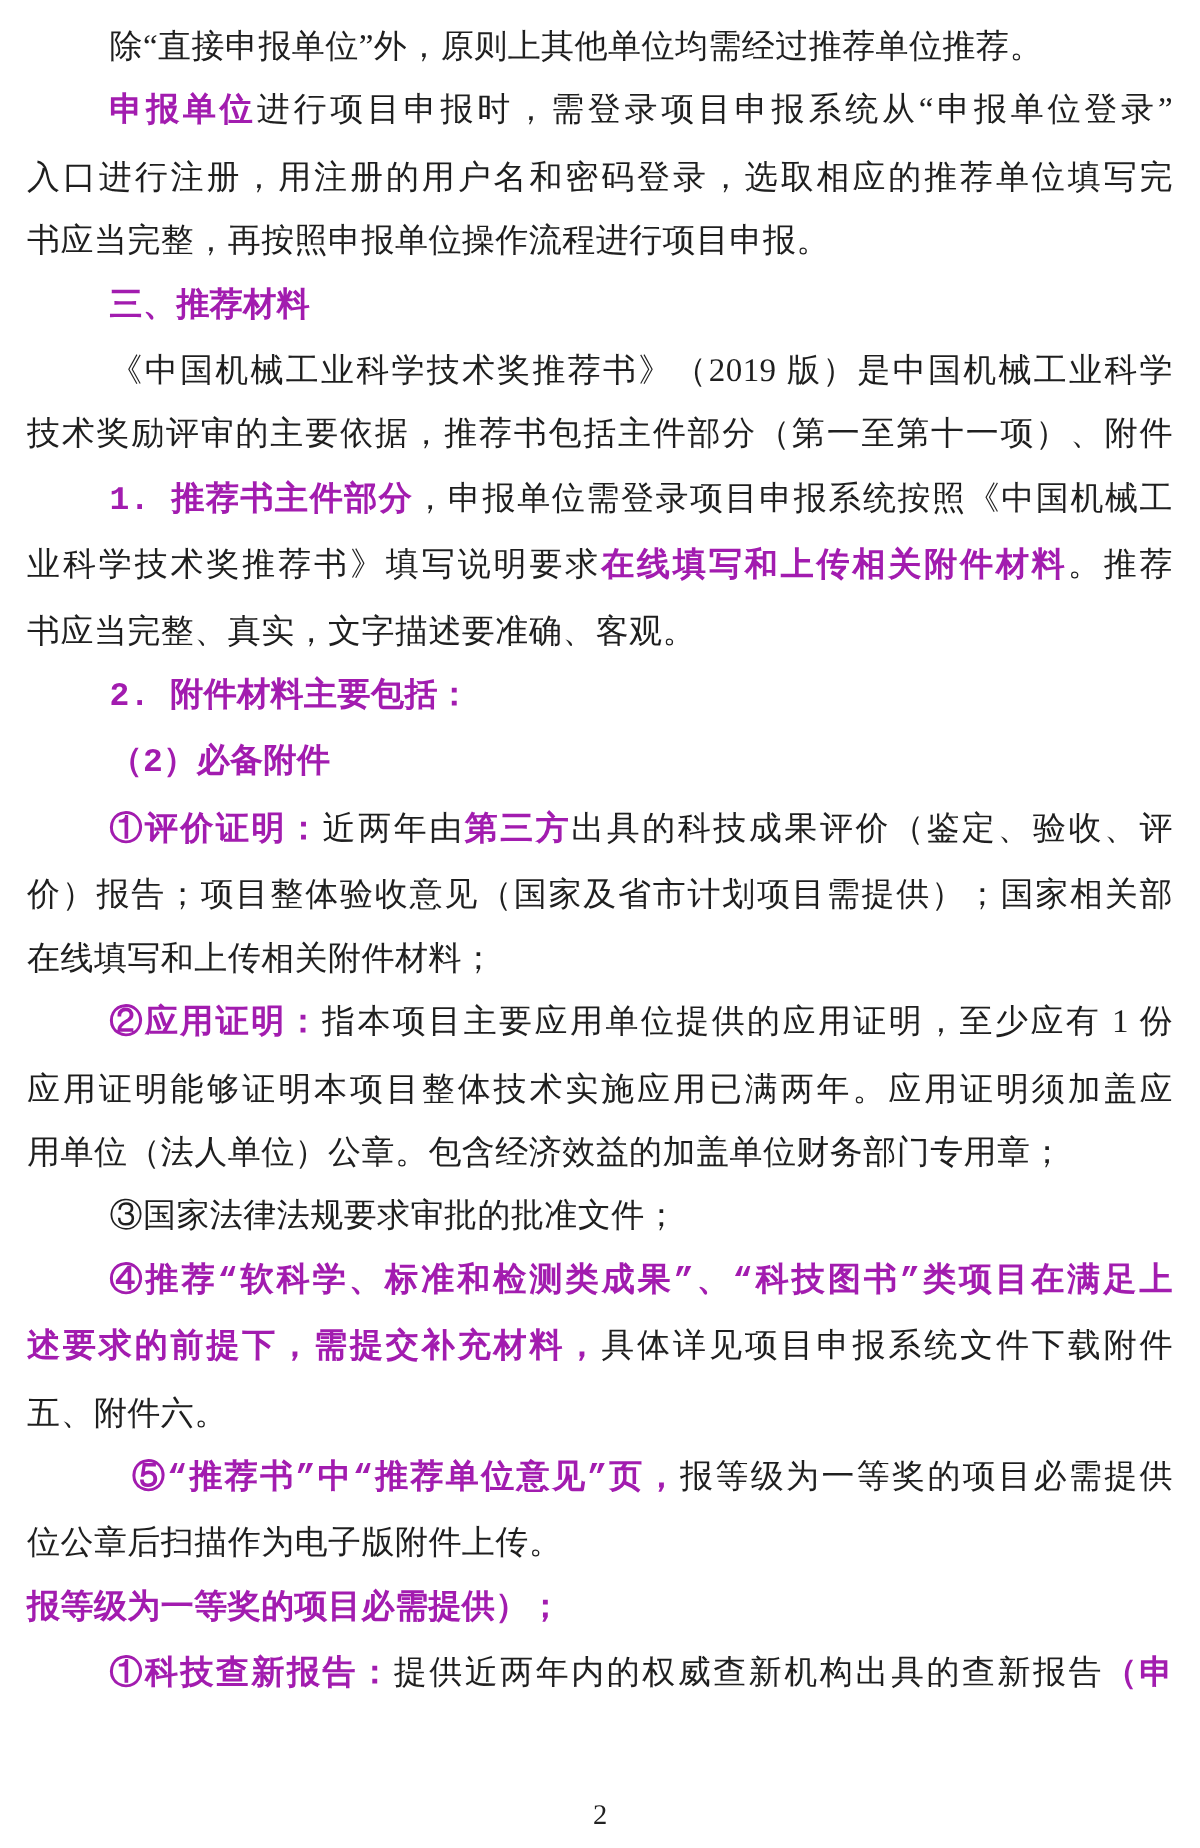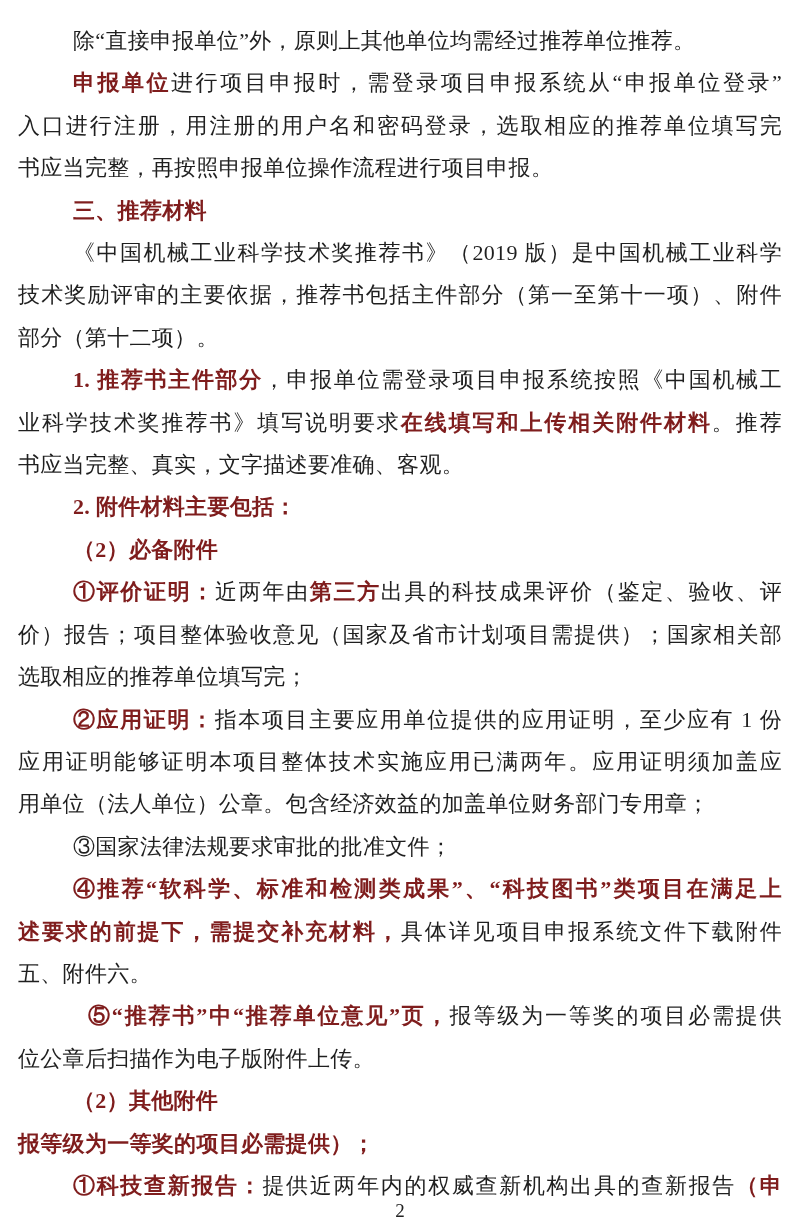--- a/index.html
+++ b/index.html
@@ -12,40 +12,40 @@
     width: 800px;
     height: 1232px;
     background: #ffffff;
     overflow: hidden;
     font-family: "Liberation Serif", "DejaVu Serif", serif;
     color: #1f1f1f;
   }
   .doc-body {
     position: absolute;
     left: 18px;
-    top: 20px;
+    top: 10px;
     width: 764px;
   }
   .line {
     font-size: 22px;
     line-height: 42.4px;
     white-space: nowrap;
     letter-spacing: 0.3px;
   }
   .line.j {
     white-space: normal;
     text-align: justify;
     text-align-last: justify;
   }
   .line.ind  { text-indent: 55px; }
   .line.ind2 { text-indent: 70px; }
   .b {
     font-weight: bold;
-    font-family: Liberation Serif, serif;
-    color: #7f1d1d;
+    font-family: Liberation Mono, monospace;
+    color: #a21caf;
   }
   .footer {
     position: absolute;
     left: 0;
     top: 1196px;
     width: 100%;
     text-align: center;
     font-size: 19px;
     line-height: 30px;
     color: #222222;
@@ -57,36 +57,34 @@
 
 <div class="page">
   <div class="doc-body">
       <div class="line ind"><span>除“直接申报单位”外，原则上其他单位均需经过推荐单位推荐。</span></div>
       <div class="line ind j"><span class="b">申报单位</span><span>进行项目申报时，需登录项目申报系统从“申报单位登录”</span></div>
       <div class="line j"><span>入口进行注册，用注册的用户名和密码登录，选取相应的推荐单位填写完</span></div>
       <div class="line"><span>书应当完整，再按照申报单位操作流程进行项目申报。</span></div>
       <div class="line ind"><span class="b">三、推荐材料</span></div>
       <div class="line ind j"><span>《中国机械工业科学技术奖推荐书》（2019 版）是中国机械工业科学</span></div>
       <div class="line j"><span>技术奖励评审的主要依据，推荐书包括主件部分（第一至第十一项）、附件</span></div>
-      <div class="line"><span>部分（第十二项）。</span></div>
       <div class="line ind j"><span class="b">1. 推荐书主件部分</span><span>，申报单位需登录项目申报系统按照《中国机械工</span></div>
       <div class="line j"><span>业科学技术奖推荐书》填写说明要求</span><span class="b">在线填写和上传相关附件材料</span><span>。推荐</span></div>
       <div class="line"><span>书应当完整、真实，文字描述要准确、客观。</span></div>
       <div class="line ind"><span class="b">2. 附件材料主要包括：</span></div>
       <div class="line ind"><span class="b">（2）必备附件</span></div>
       <div class="line ind j"><span class="b">①评价证明：</span><span>近两年由</span><span class="b">第三方</span><span>出具的科技成果评价（鉴定、验收、评</span></div>
       <div class="line j"><span>价）报告；项目整体验收意见（国家及省市计划项目需提供）；国家相关部</span></div>
-      <div class="line"><span>选取相应的推荐单位填写完；</span></div>
+      <div class="line"><span>在线填写和上传相关附件材料；</span></div>
       <div class="line ind j"><span class="b">②应用证明：</span><span>指本项目主要应用单位提供的应用证明，至少应有 1 份</span></div>
       <div class="line j"><span>应用证明能够证明本项目整体技术实施应用已满两年。应用证明须加盖应</span></div>
       <div class="line"><span>用单位（法人单位）公章。包含经济效益的加盖单位财务部门专用章；</span></div>
       <div class="line ind"><span>③国家法律法规要求审批的批准文件；</span></div>
       <div class="line ind j"><span class="b">④推荐“软科学、标准和检测类成果”、“科技图书”类项目在满足上</span></div>
       <div class="line j"><span class="b">述要求的前提下，需提交补充材料，</span><span>具体详见项目申报系统文件下载附件</span></div>
       <div class="line"><span>五、附件六。</span></div>
       <div class="line ind2 j"><span class="b">⑤“推荐书”中“推荐单位意见”页，</span><span>报等级为一等奖的项目必需提供</span></div>
       <div class="line"><span>位公章后扫描作为电子版附件上传。</span></div>
-      <div class="line ind"><span class="b">（2）其他附件</span></div>
       <div class="line"><span class="b">报等级为一等奖的项目必需提供）；</span></div>
       <div class="line ind j"><span class="b">①科技查新报告：</span><span>提供近两年内的权威查新机构出具的查新报告</span><span class="b">（申</span></div>
     </div>
   <div class="footer">2</div>
 </div>
 
 </body></html>

